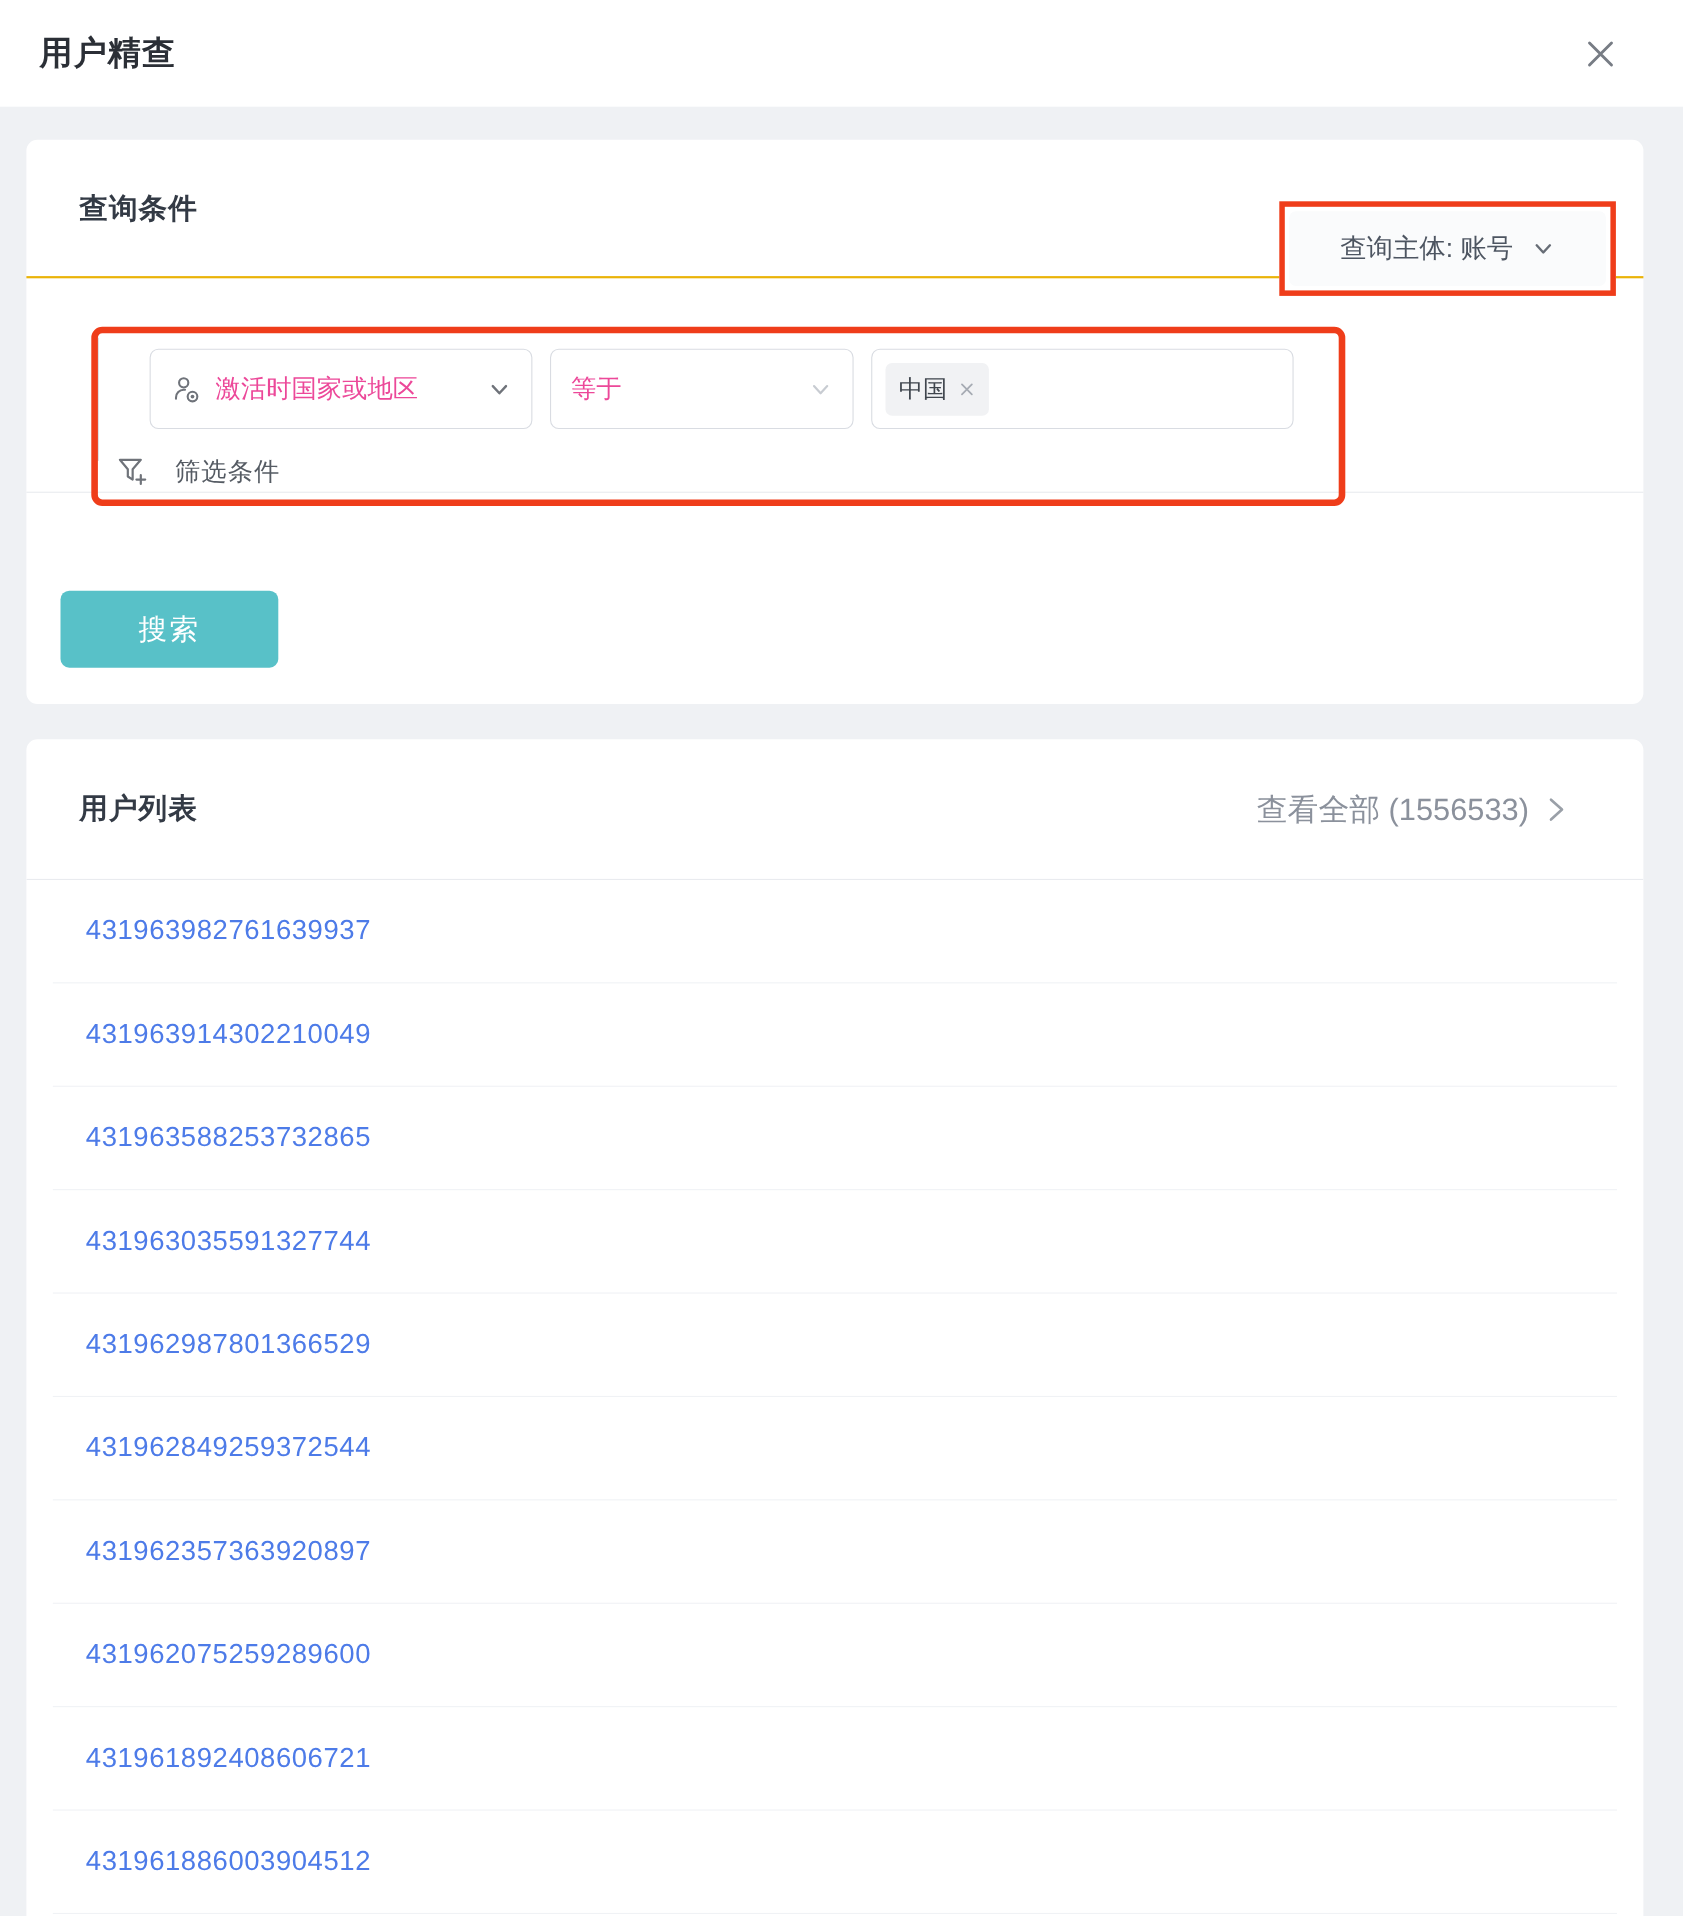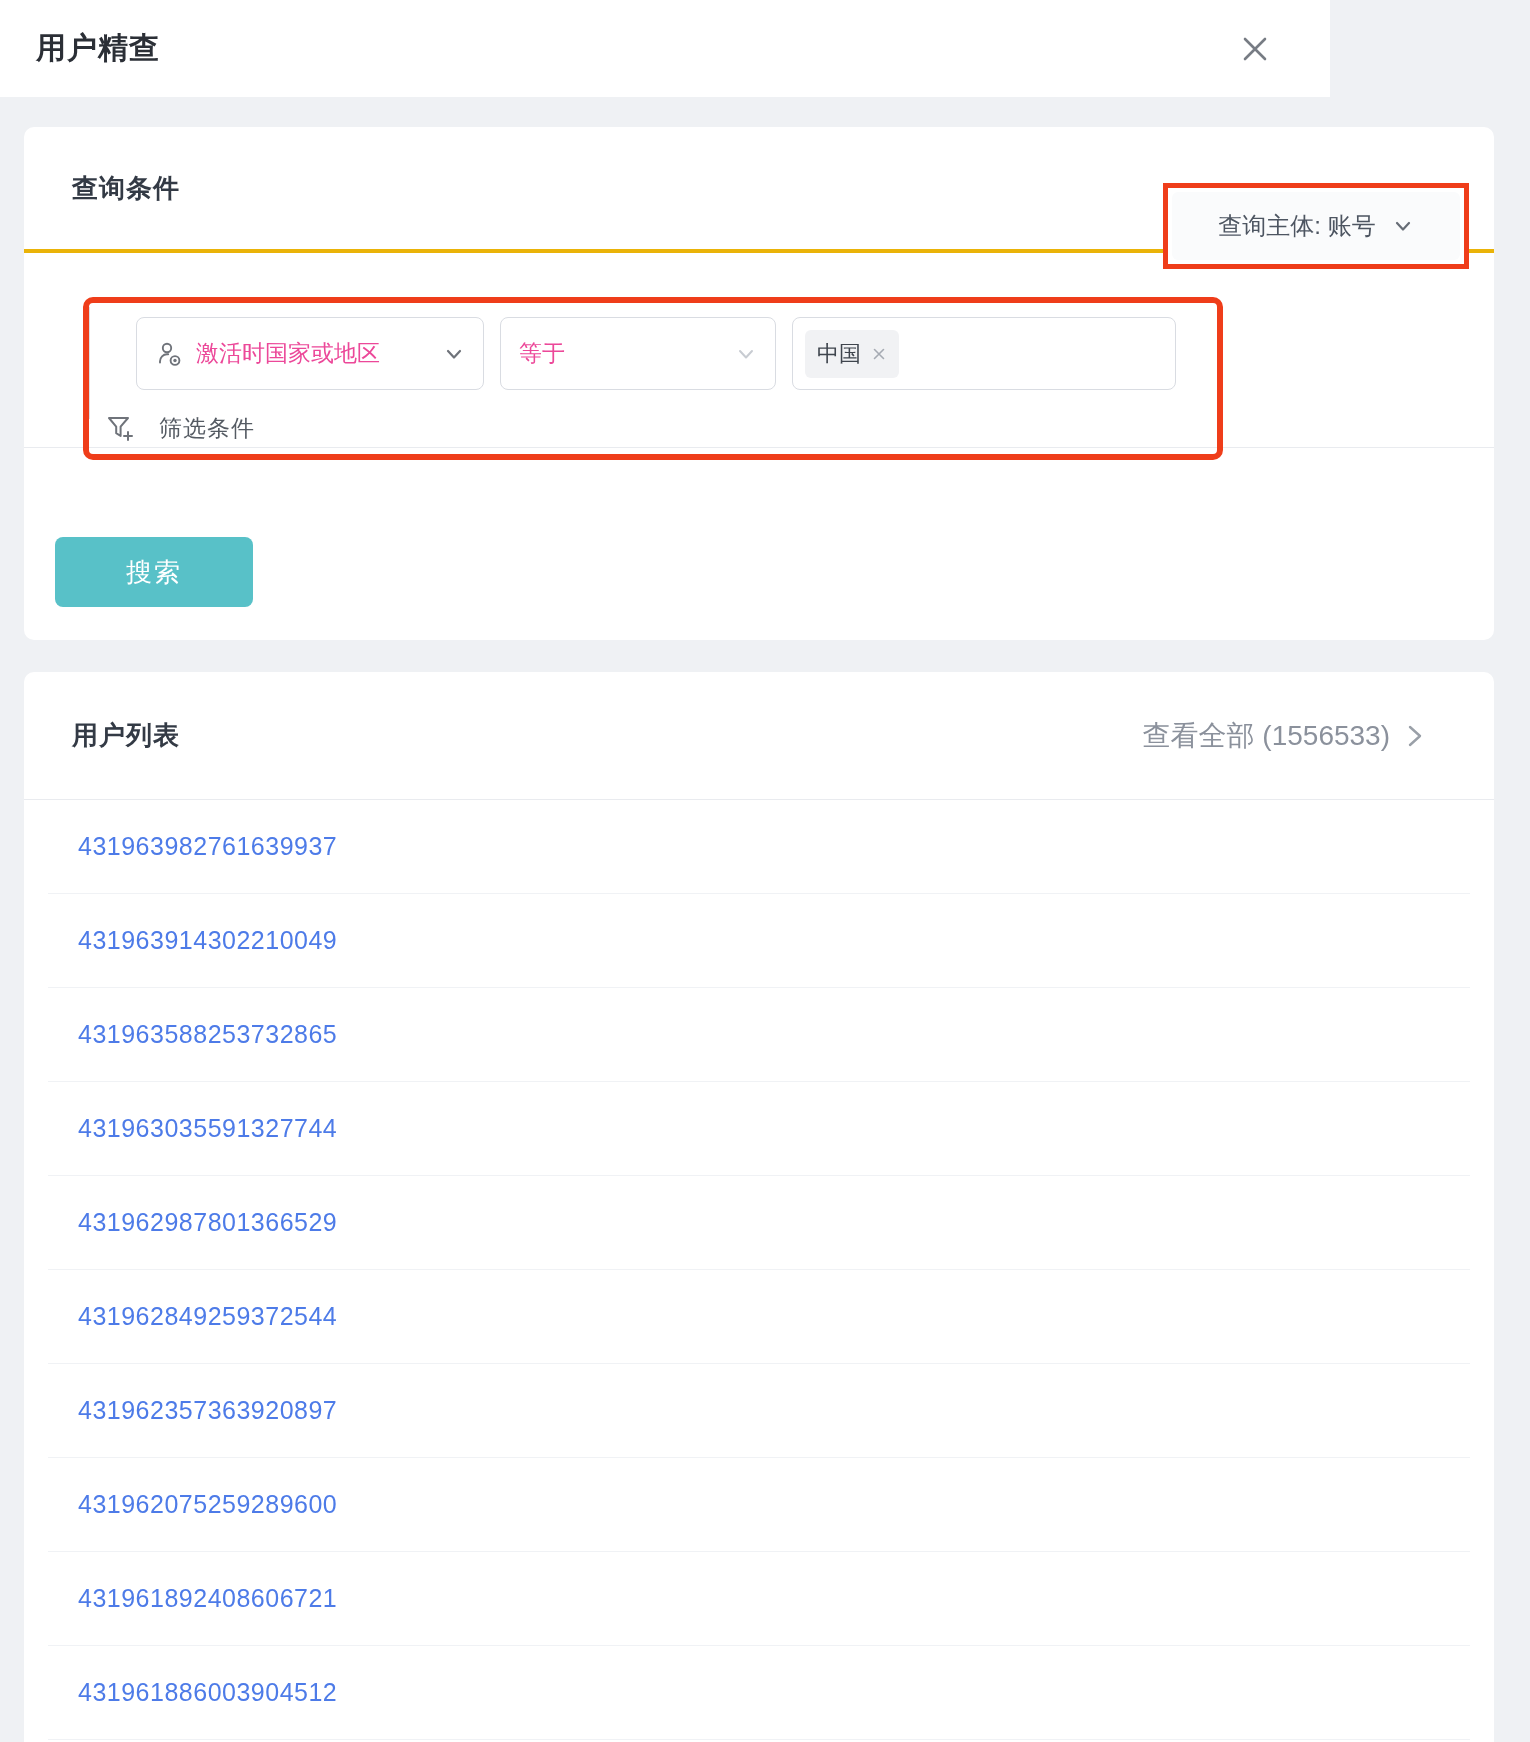--- a/index.html
+++ b/index.html
@@ -7,39 +7,39 @@
   body {
     font-family:"Liberation Sans","DejaVu Sans",sans-serif;
     background:#eff1f4;
     position:relative;
     overflow:hidden;
     color:#333a45;
   }
 
   
   .modal-header {
-    position:absolute; top:0; left:0; width:1330px; height:97px;
+    position:absolute; top:0; left:0; width:1530px; height:97px;
     background:#ffffff;
     display:flex; align-items:center; justify-content:space-between;
     padding:0 55px 0 36px;
   }
   .modal-title { font-size:30px; font-weight:700; color:#2b2f36; letter-spacing:1px; }
   .close-btn { width:40px; height:40px; display:flex; align-items:center; justify-content:center; cursor:pointer; }
 
   
   .card {
     position:absolute; left:24px; width:1470px;
     background:#ffffff; border-radius:10px;
   }
   .card-query { top:127px; height:513px; }
   .card-list  { top:672px; height:1100px; overflow:hidden; }
 
   .card-header-row {
     position:absolute; top:0; left:0; right:0; height:126px;
-    border-bottom:4px solid #eab308;
+    border-bottom:2px solid #eab308;
     display:flex; align-items:center;
     padding:0 48px;
   }
   .section-title { font-size:26px; font-weight:700; color:#333a45; letter-spacing:1px; }
 
   
   .subject-box {
     position:absolute; left:1139px; top:56px; width:306px; height:86px;
     border:5px solid #ef3d1a; border-radius:0;
     background:#ffffff;

